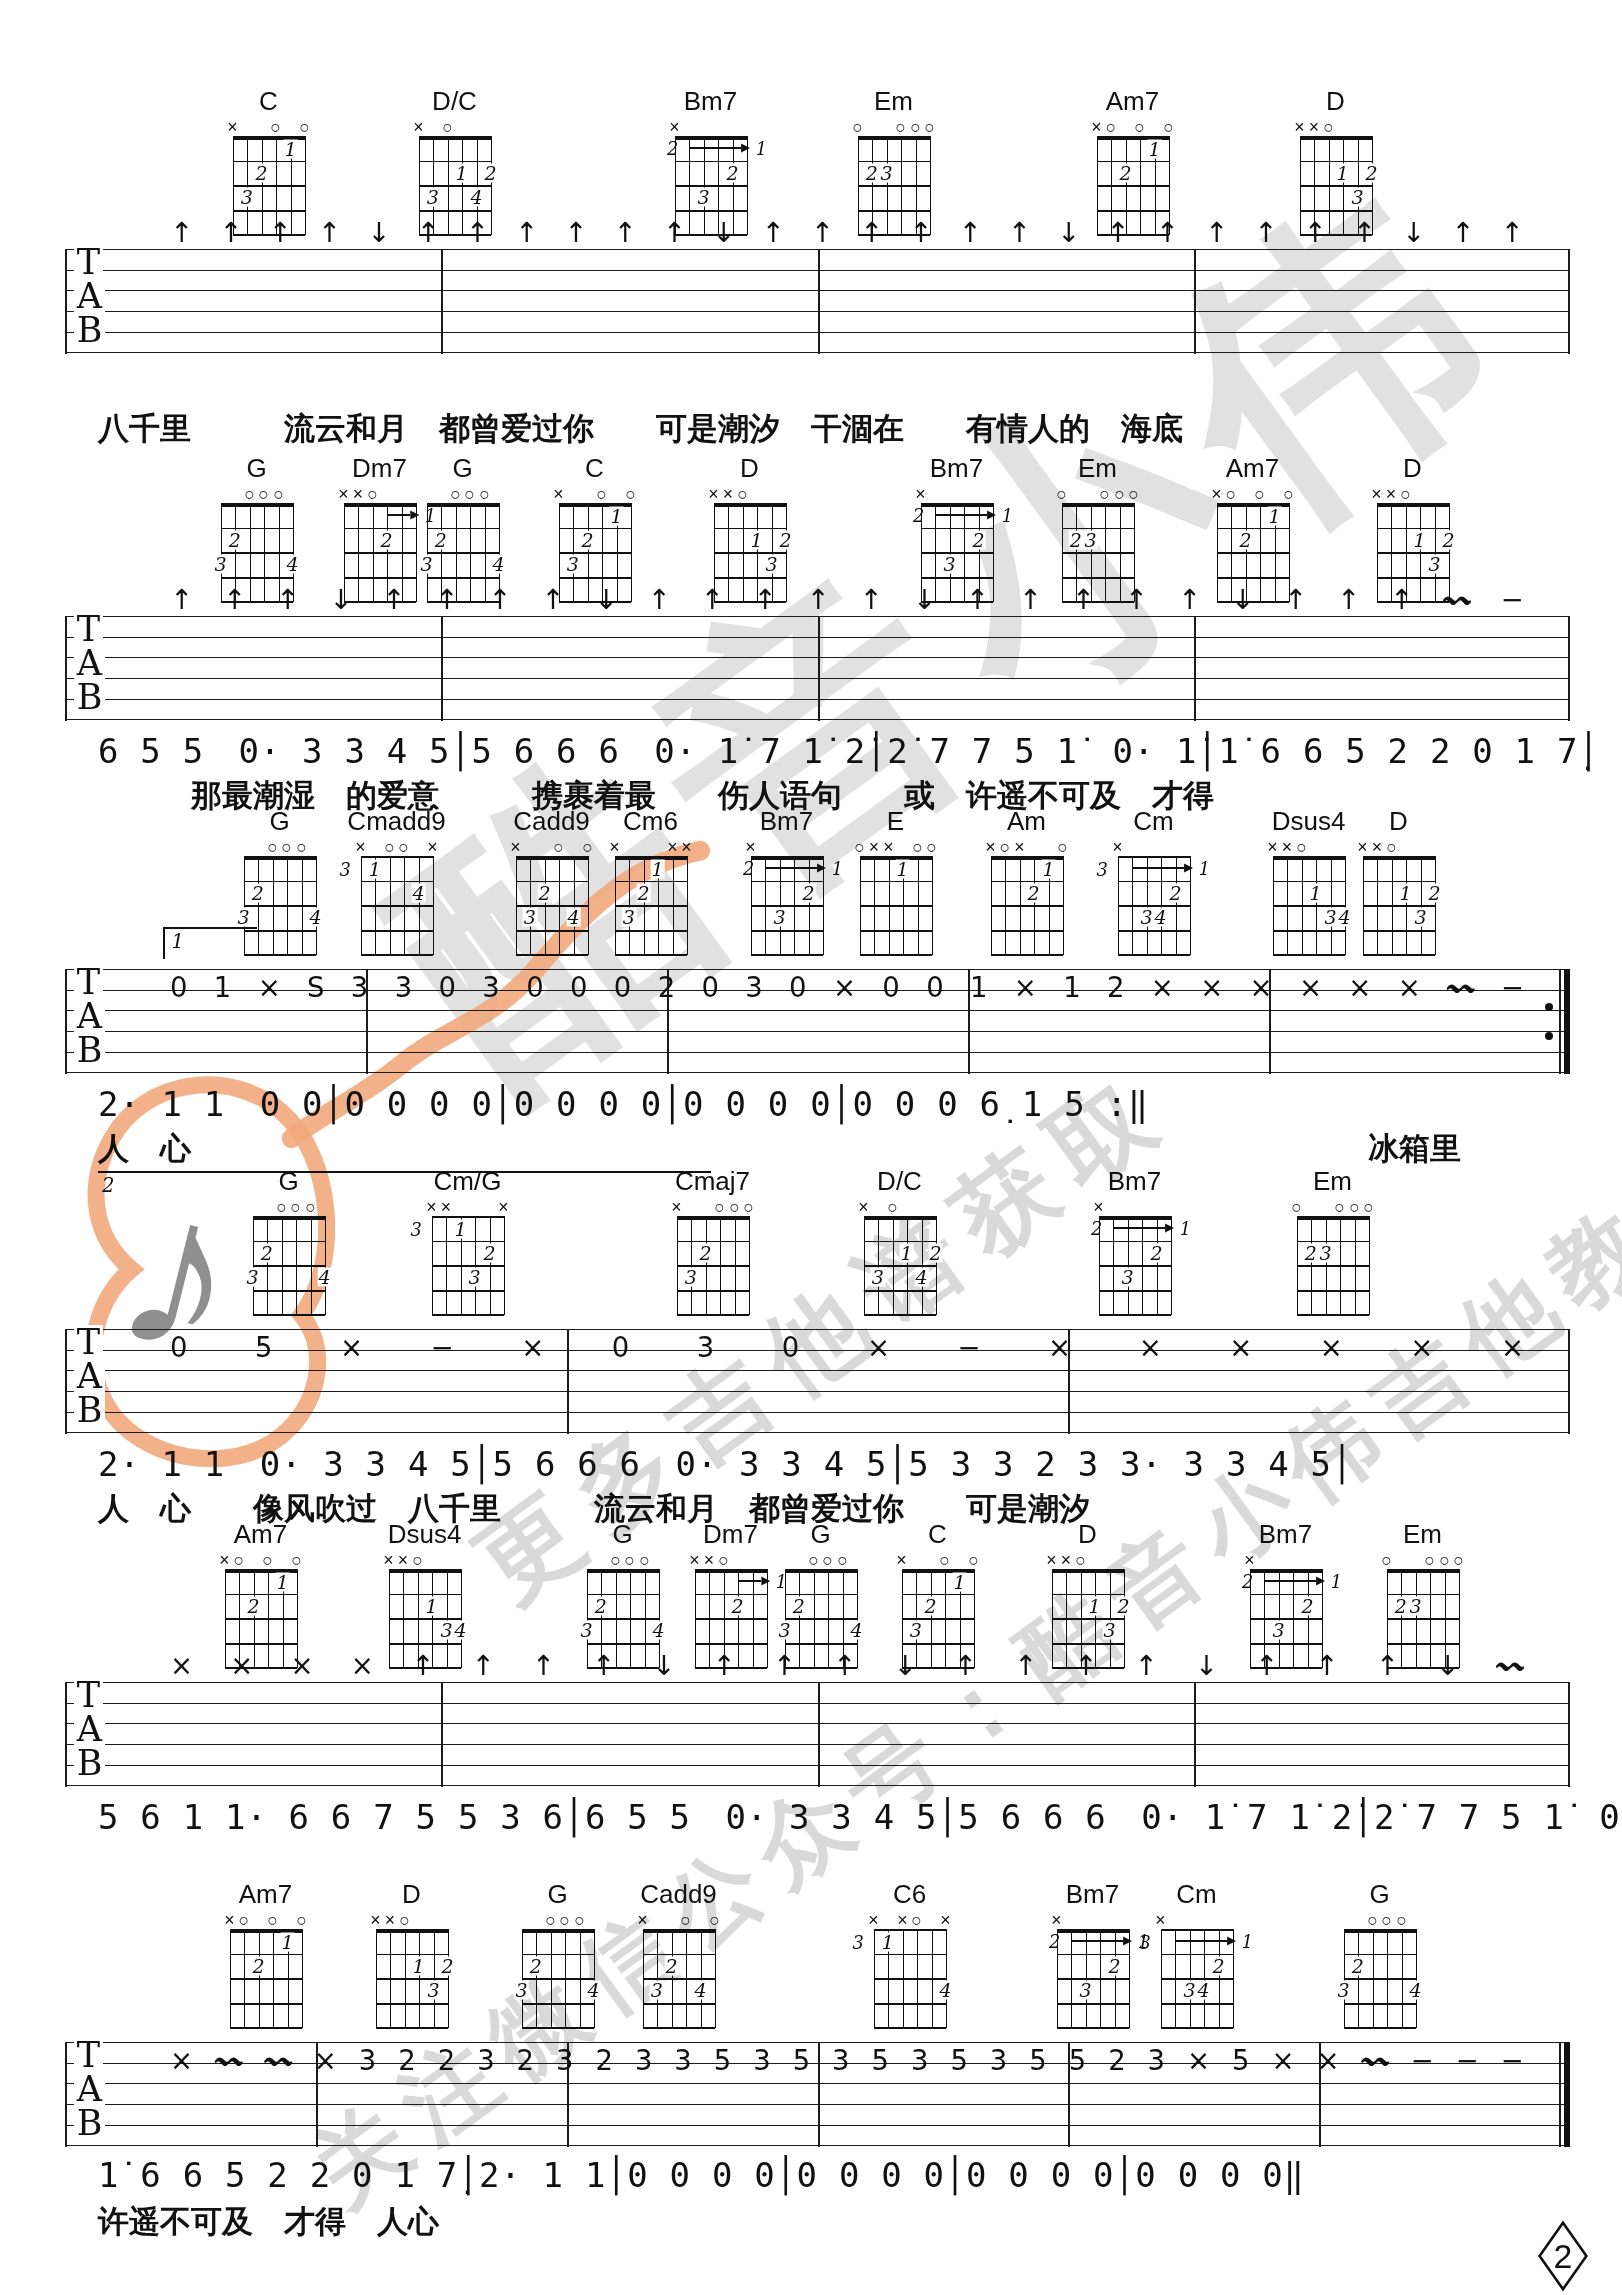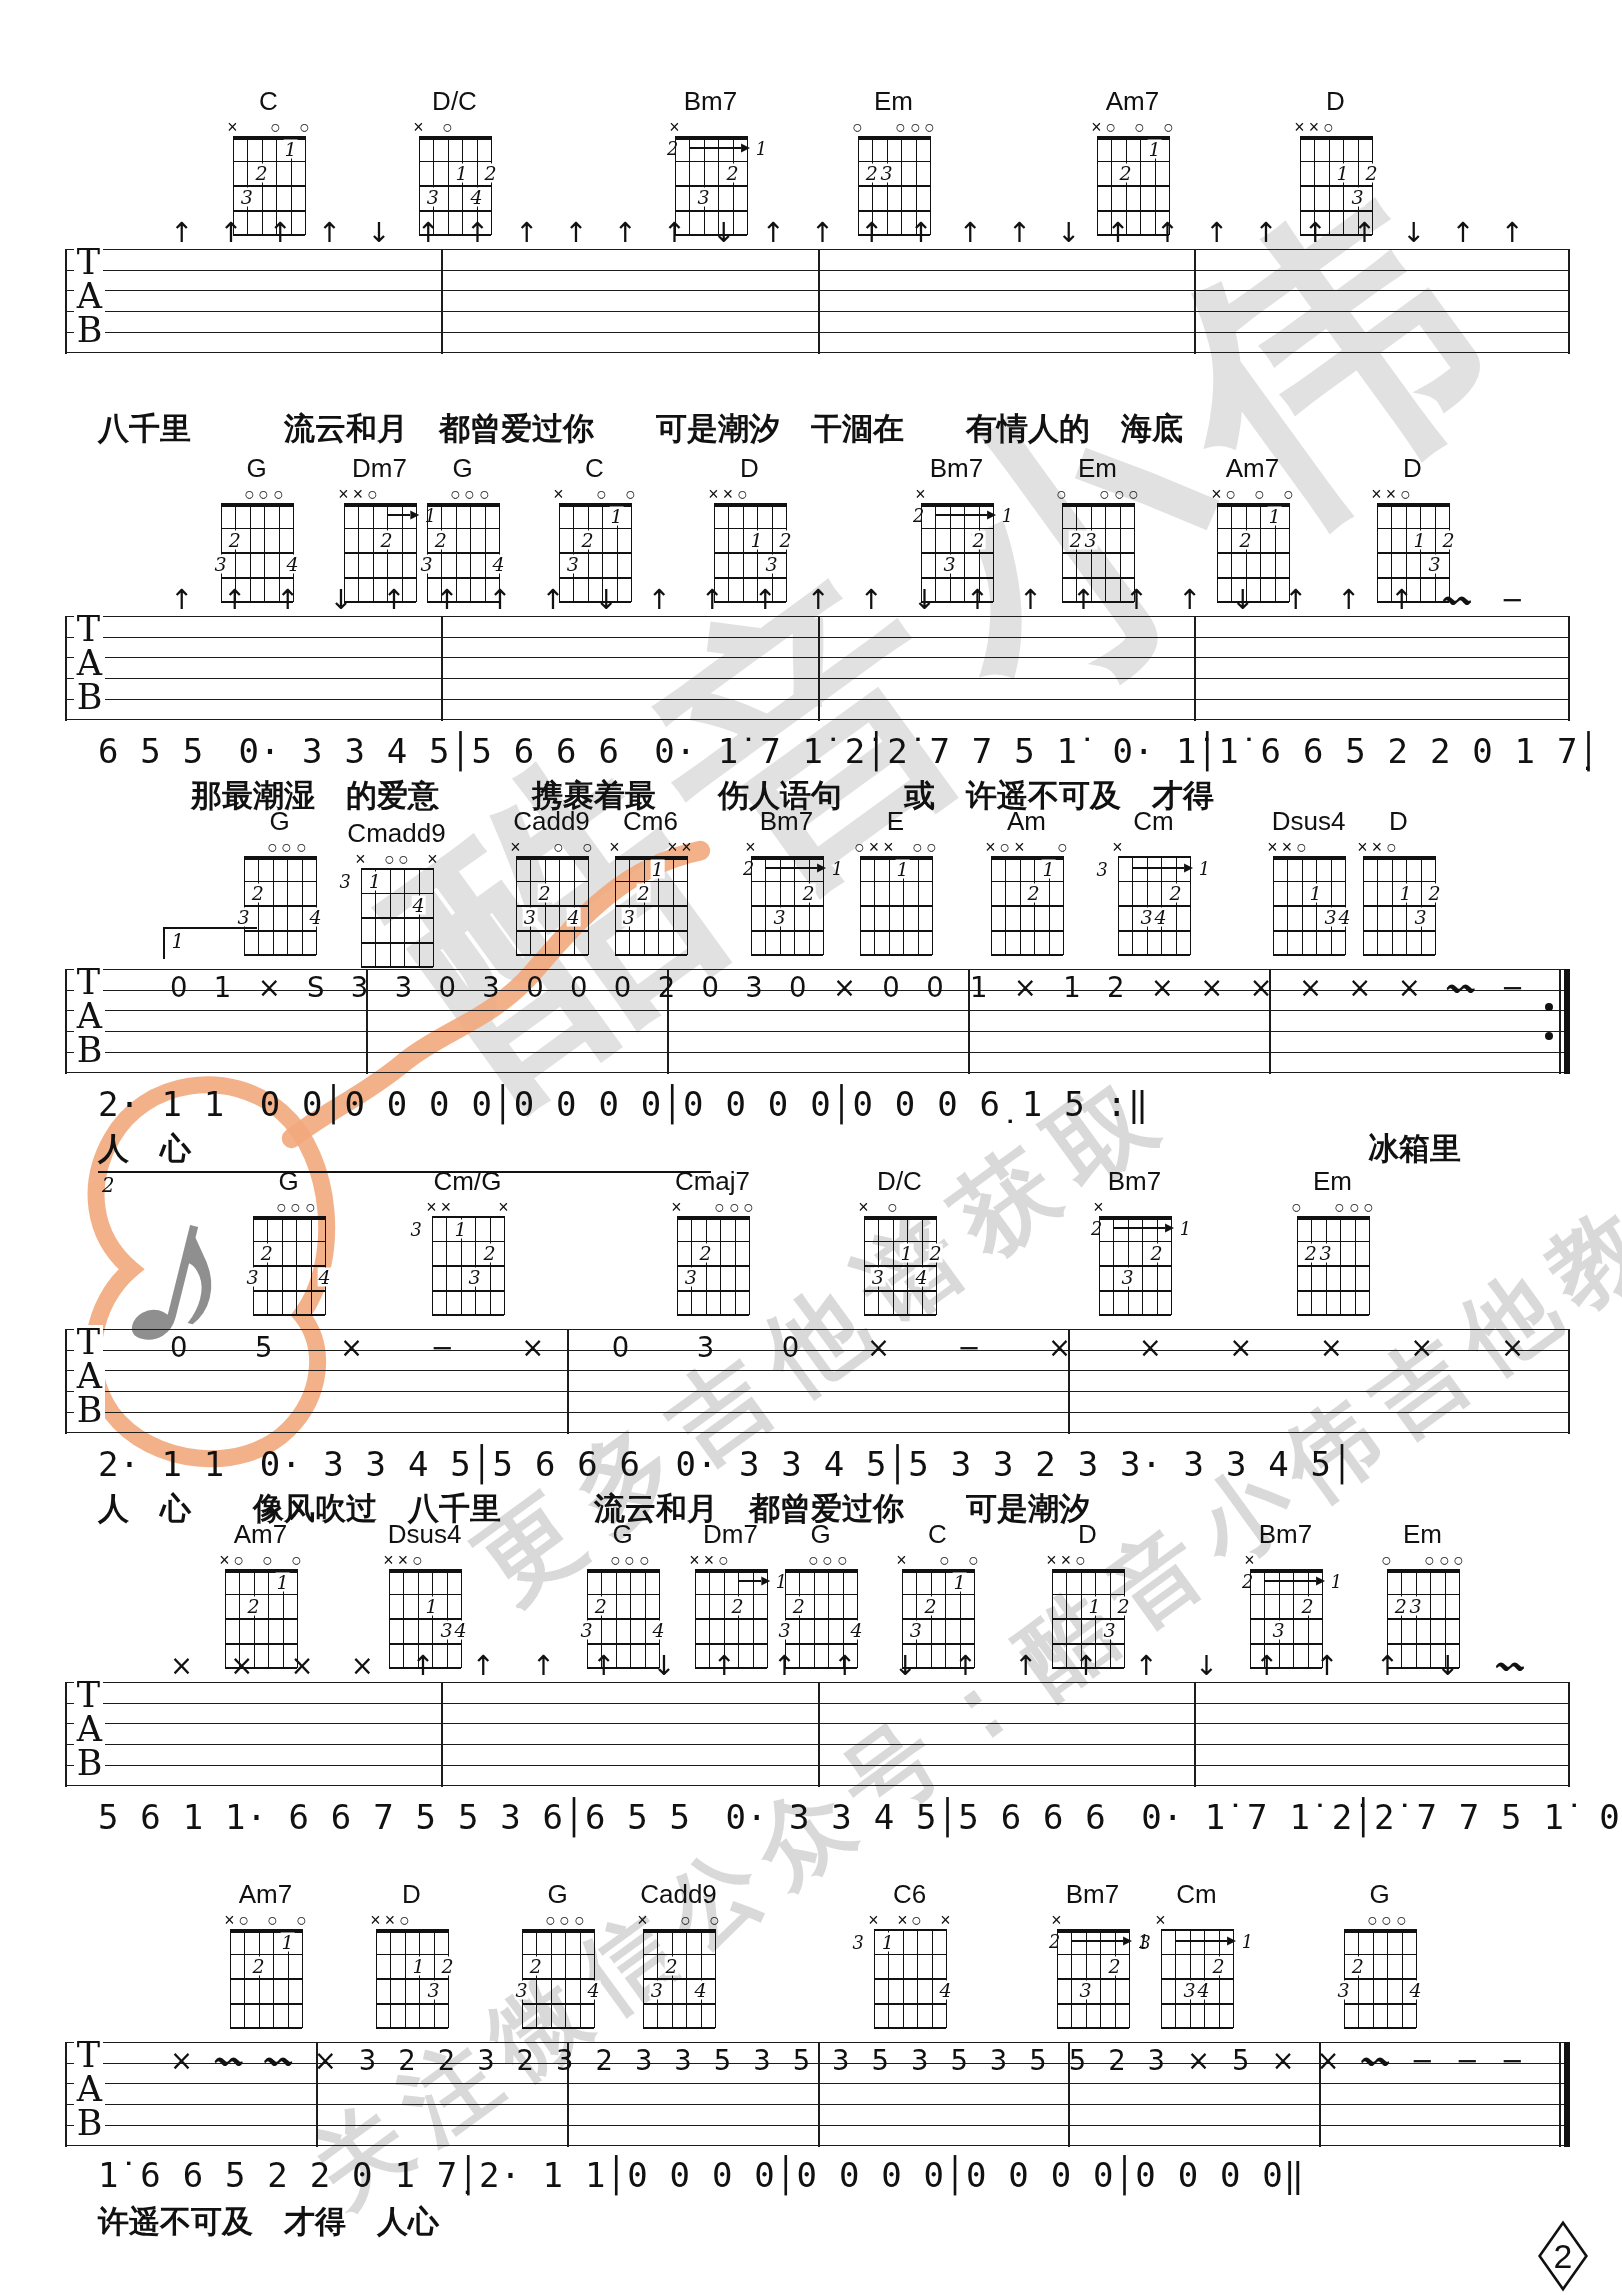--- a/index.html
+++ b/index.html
@@ -553,21 +553,21 @@
             <div class="hl nut" style="top: 0px;"></div>
             <div class="hl" style="top: 24.5px;"></div>
             <div class="hl" style="top: 49px;"></div>
             <div class="hl" style="top: 74px;"></div>
             <div class="hl" style="top: 98px;"></div>
             <div class="dot" style="left: 14.4px; top: 37px;">2</div>
             <div class="dot" style="left: 0px; top: 61px;">3</div>
             <div class="dot" style="left: 72px; top: 61px;">4</div>
           </div>
         </div>
-        <div class="chord" style="left: 344px; margin-top: 12px;">
+        <div class="chord" style="left: 344px;">
           <div class="cname">Cmadd9</div>
           <div class="cmarks">
             <div class="cmark" style="left: 0px;">×</div>
             <div class="cmark" style="left: 29px;">○</div>
             <div class="cmark" style="left: 43px;">○</div>
             <div class="cmark" style="left: 72px;">×</div>
           </div>
           <div class="cgrid">
             <div class="vl" style="left: 0px;"></div>
             <div class="vl" style="left: 14.4px;"></div>

